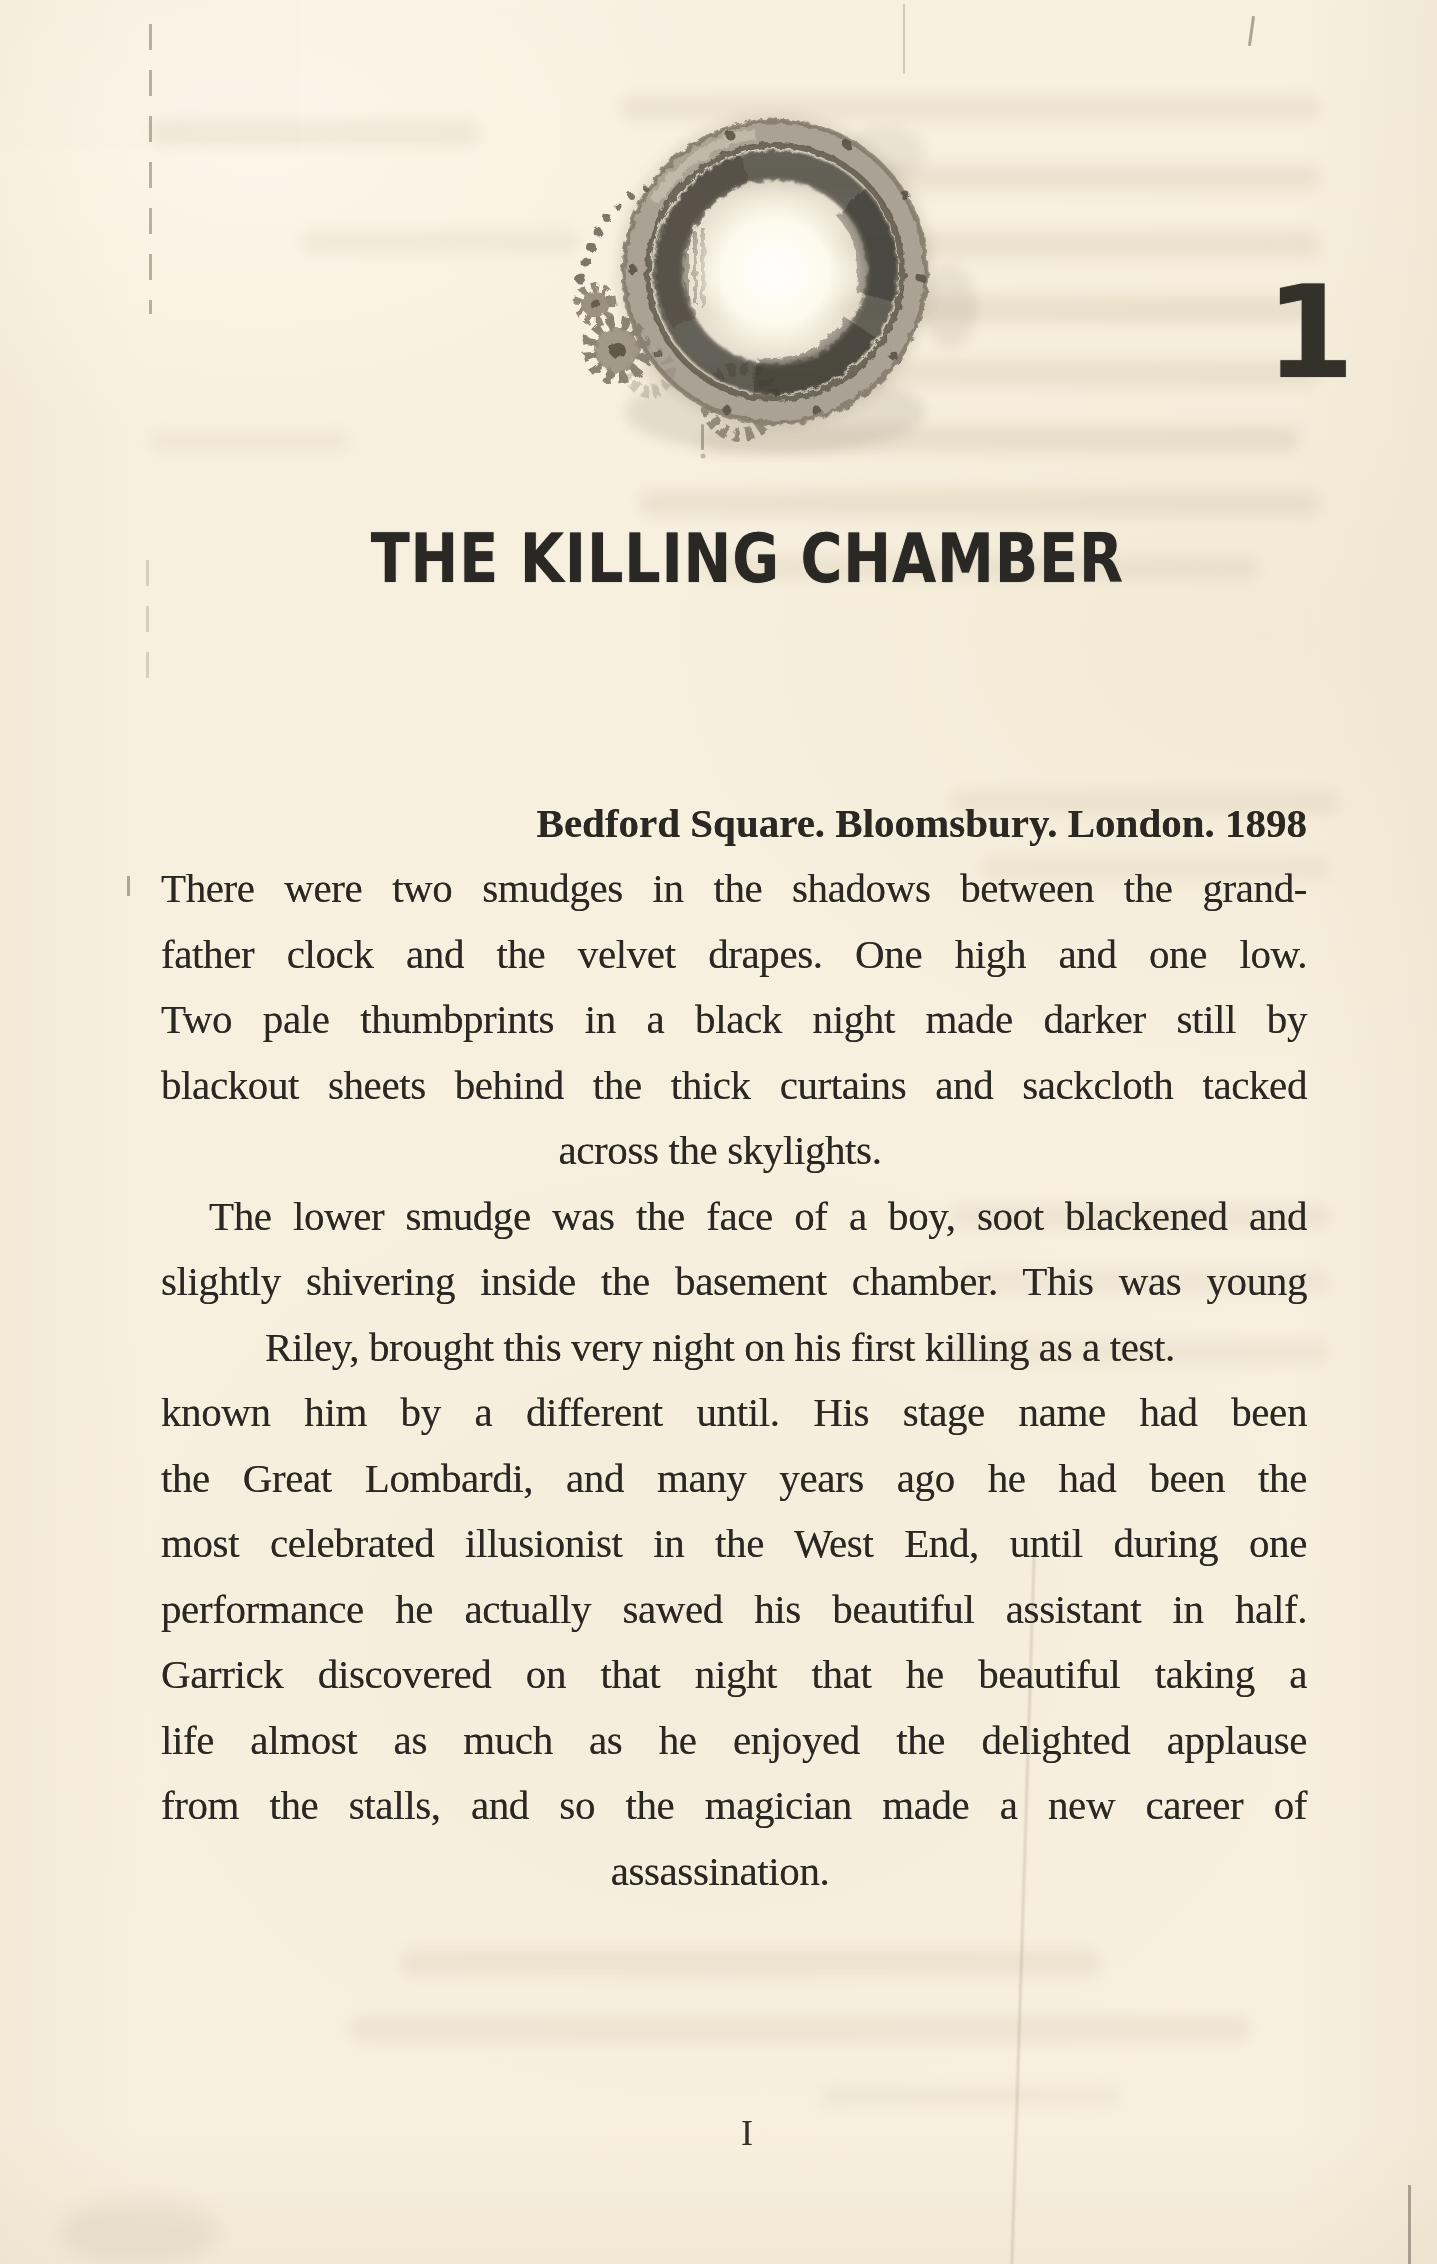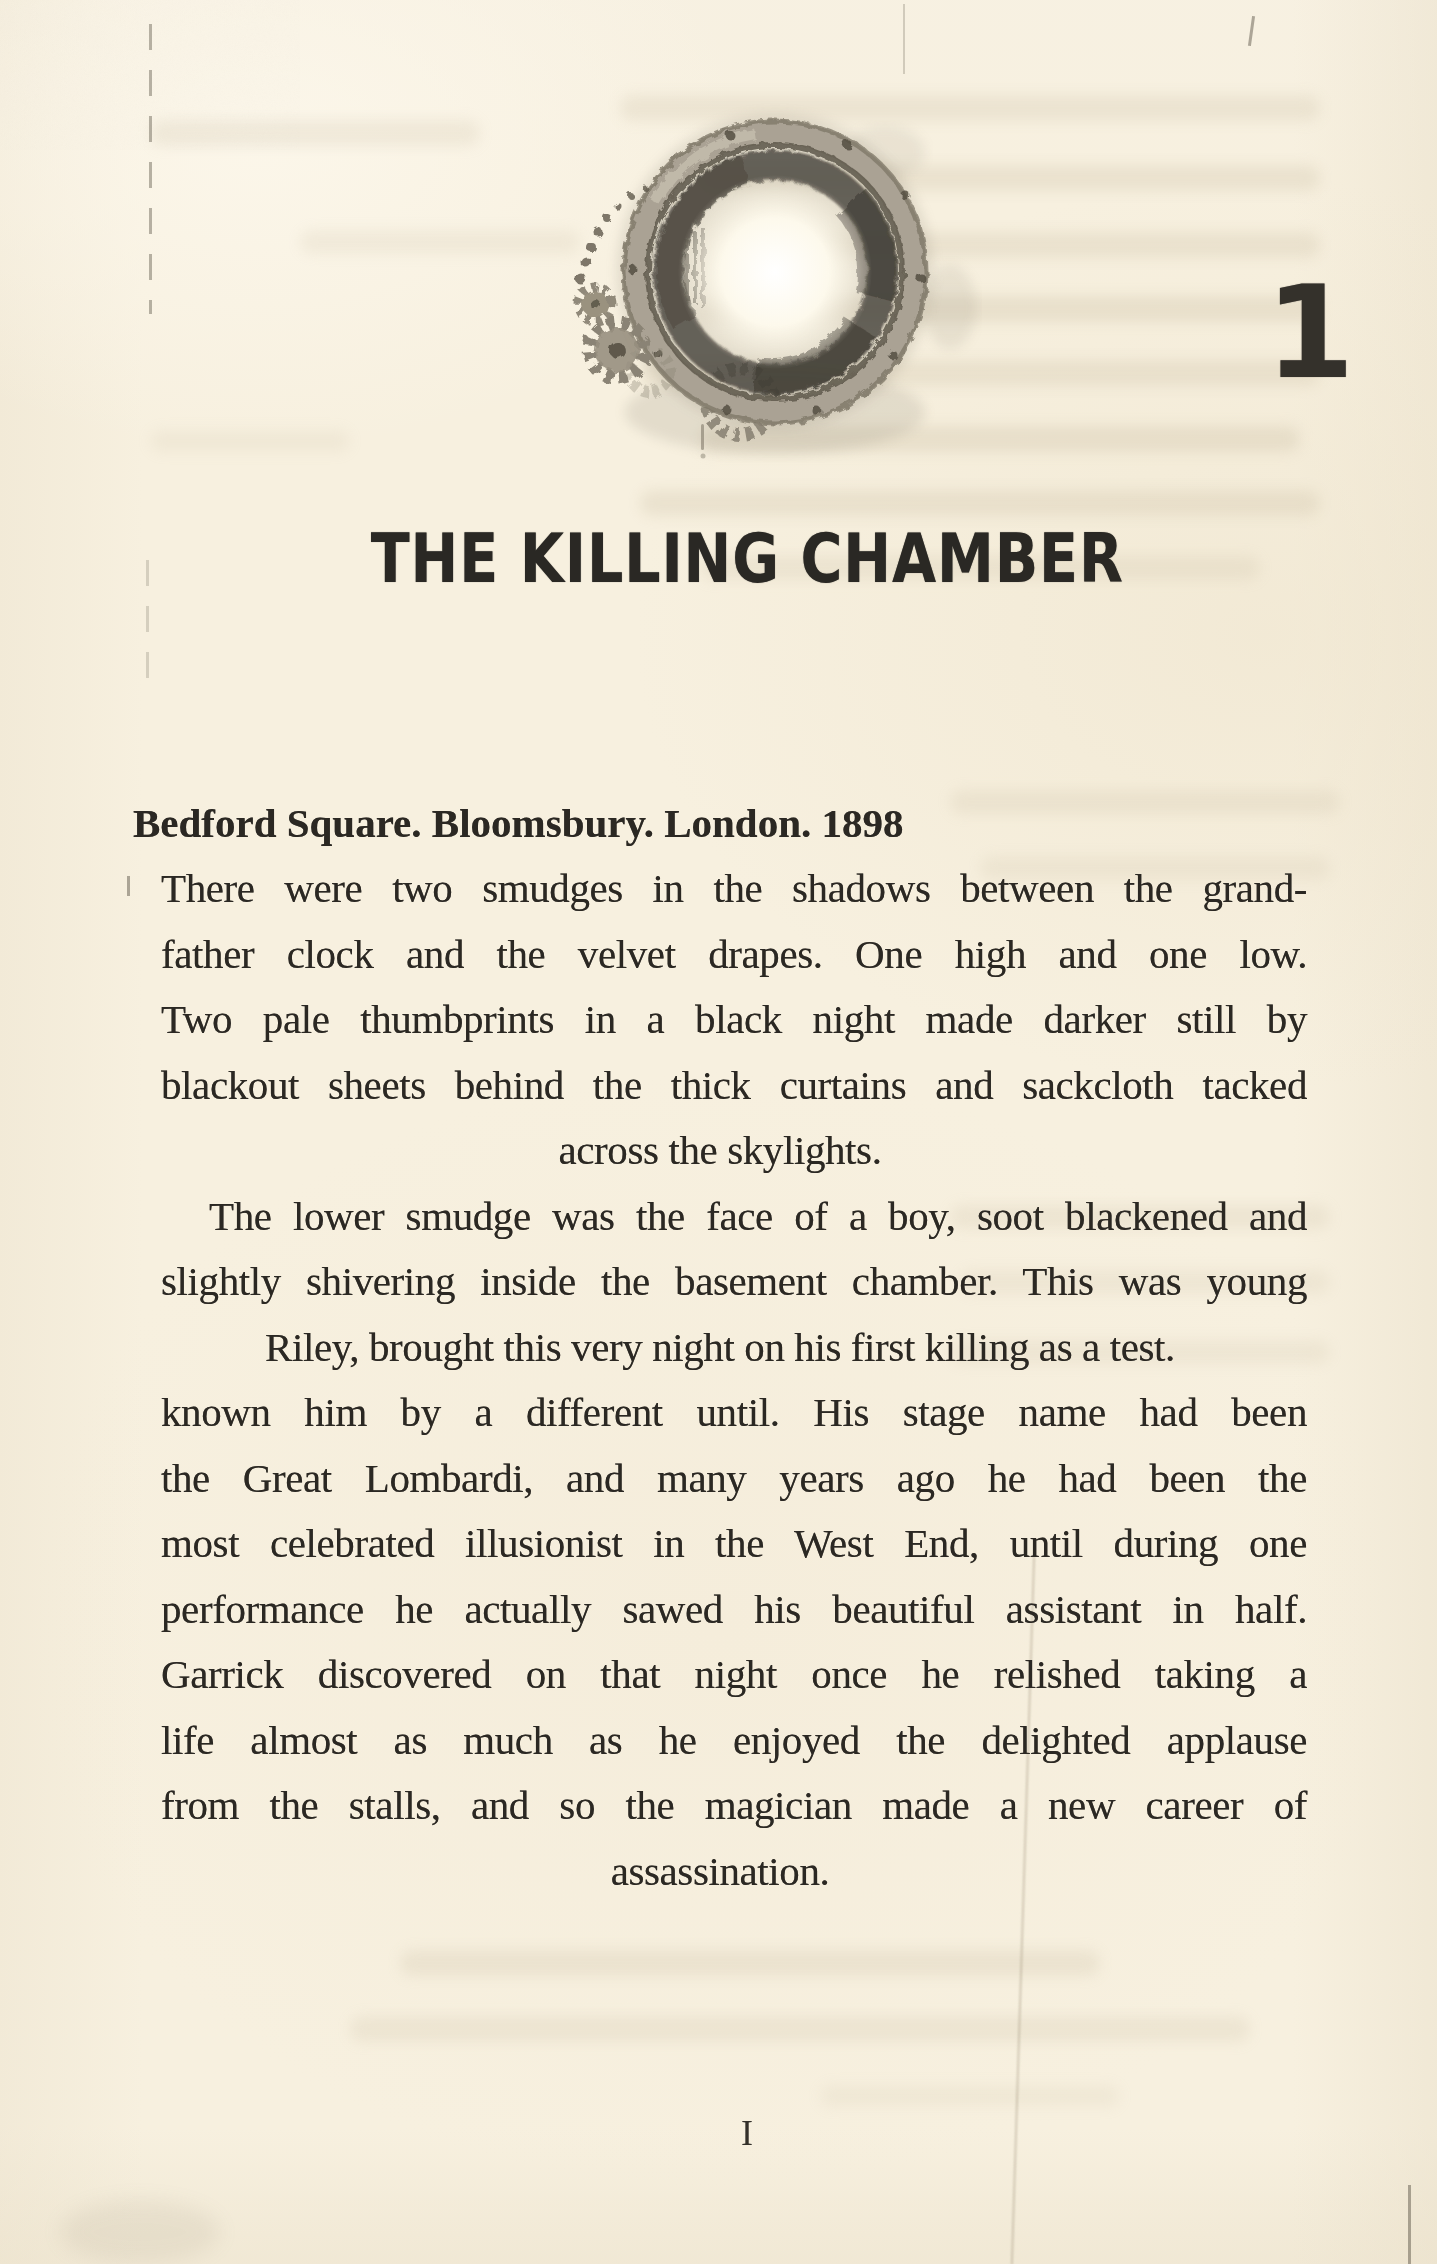--- a/index.html
+++ b/index.html
@@ -33,21 +33,21 @@
     transform:scaleX(0.84);transform-origin:center;
     text-shadow:0 0 1px rgba(42,40,36,0.65);
   }
 
   
   .bodytext{
     position:absolute;left:133px;top:790px;width:1174px;
     font-size:41px;line-height:65.5px;letter-spacing:-0.4px;color:#2b2823;
     text-shadow:0 0 0.6px rgba(43,40,35,0.65);
   }
-  .scene-heading{margin:0;font-weight:bold;line-height:66px;letter-spacing:0;}
+  .scene-heading{margin:0;font-weight:bold;line-height:66px;letter-spacing:0;text-align:right;}
   .para{margin:0;}
   .line{white-space:nowrap;text-align:center;}
   .line.j{white-space:normal;text-align:justify;text-align-last:justify;text-justify:inter-word;margin-left:28px;}
   .line.indent{padding-left:48px;}
 
   
   .pagenum{
     position:absolute;left:0;right:0;top:2112px;text-align:center;padding-left:58px;
     font-size:36px;color:#33302a;letter-spacing:1px;
   }
@@ -208,21 +208,21 @@
         <div class="para">
           <div class="line j indent">The lower smudge was the face of a boy, soot blackened and</div>
           <div class="line j">slightly shivering inside the basement chamber. This was young</div>
           <div class="line">Riley, brought this very night on his first killing as a test.</div>
         </div>
         <div class="para">
           <div class="line j">known him by a different until. His stage name had been</div>
           <div class="line j">the Great Lombardi, and many years ago he had been the</div>
           <div class="line j">most celebrated illusionist in the West End, until during one</div>
           <div class="line j">performance he actually sawed his beautiful assistant in half.</div>
-          <div class="line j">Garrick discovered on that night once he relished taking a</div>
+          <div class="line j">Garrick discovered on that night that he beautiful taking a</div>
           <div class="line j">life almost as much as he enjoyed the delighted applause</div>
           <div class="line j">from the stalls, and so the magician made a new career of</div>
           <div class="line">assassination.</div>
         </div>
       </div>
   </div>
 
   <div class="pagenum">I</div>
 
   <svg class="grain">

